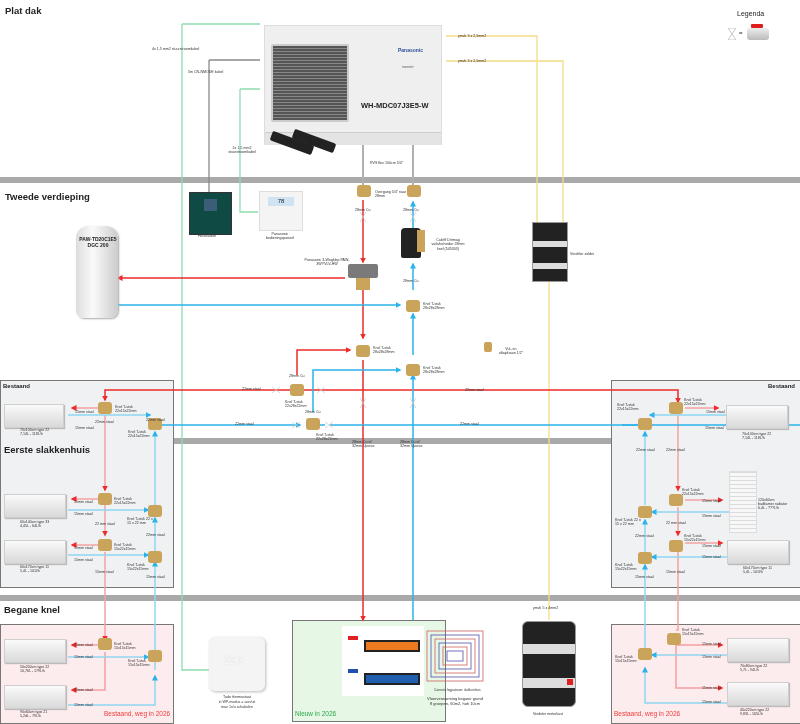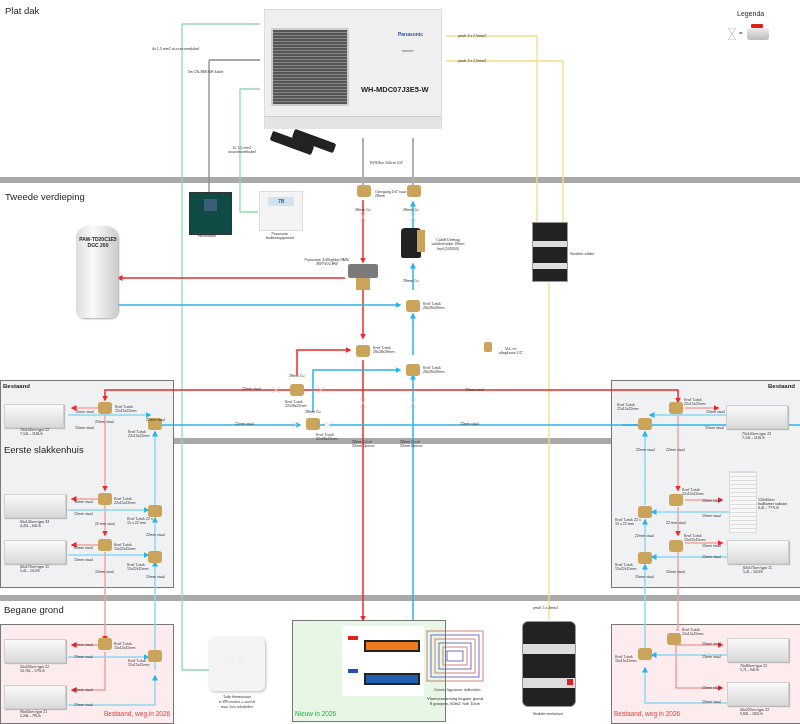--- a/index.html
+++ b/index.html
@@ -1,19 +1,19 @@
 <!DOCTYPE html>
 <html><head>
 <meta charset="utf-8">
 <style>
   html,body{margin:0;padding:0;background:#fff;}
   body{width:800px;height:724px;position:relative;overflow:hidden;font-family:"Liberation Sans",sans-serif;color:#222;}
   .abs{position:absolute;}
   .floor-bar{position:absolute;left:0;width:800px;height:6px;background:#a9a9a9;}
-  .floor-title{position:absolute;font-weight:normal;font-size:9.5px;}
+  .floor-title{position:absolute;font-weight:bold;font-size:9.5px;}
   .t{position:absolute;font-size:3.6px;line-height:4.4px;color:#333;white-space:nowrap;}
   .tc{text-align:center;}
   .zone{position:absolute;border:1px solid #777;}
   .zone.grey{background:#f0f1f3;}
   .zone.red{background:#fdeced;}
   .zone.green{background:#e6f7e6;}
   .zone-label{position:absolute;font-size:7.5px;}
   .rad{position:absolute;background:linear-gradient(#fafafa,#d9d9d9);border:1px solid #cfcfcf;box-shadow:1px 1px 1px #bbb;}
   .tee{position:absolute;width:14px;height:12px;}
   svg.pipes{position:absolute;left:0;top:0;}
@@ -127,34 +127,34 @@
     <path d="M272,387 L280,393 M280,387 L272,393"></path>
     <path d="M317,387 L325,393 M325,387 L317,393"></path>
     <path d="M292,422 L300,428 M300,422 L292,428"></path>
     <path d="M325,422 L333,428 M333,422 L325,428"></path>
   </g>
 </svg>
 
 <div class="floor-title" style="left:5px;top:5px">Plat dak</div>
 <div class="floor-title" style="left:5px;top:191px">Tweede verdieping</div>
 <div class="floor-title" style="left:4px;top:444px">Eerste slakkenhuis</div>
-<div class="floor-title" style="left:4px;top:604px">Begane grond</div>
+<div class="floor-title" style="left:4px;top:604px">Begane knel</div>
 
 <div class="abs" style="left:725px;top:10px;width:70px;height:40px">
   <div class="abs" style="left:12px;top:0;font-size:7px">Legenda</div>
   <svg class="abs" style="left:3px;top:18px" width="8" height="12">
       <path d="M0,0 L8,12 M8,0 L0,12 M0,0 H8 M0,12 H8" stroke="#bbb" stroke-width="0.8" fill="none"></path>
     </svg>
   <div class="abs" style="left:14px;top:20px;font-size:6px">=</div>
   <div class="abs" style="left:22px;top:18px;width:22px;height:12px;background:linear-gradient(#eee,#bbb);border-radius:3px">
     <div class="abs" style="left:4px;top:-4px;width:12px;height:4px;background:#e01e1e;border-radius:1px"></div>
   </div>
 </div>
 
-<div class="hp" style="left:264px;top:9px;width:176px;height:118px">
+<div class="hp" style="left:264px;top:25px;width:176px;height:118px">
   <div class="abs" style="left:6px;top:18px;width:74px;height:74px;background:repeating-linear-gradient(0deg,#555 0 2px,#888 2px 3px);border:2px solid #ccc;border-radius:2px"></div>
   <div class="abs" style="left:133px;top:21px;font-size:5px;font-weight:bold;color:#2a4f9b">Panasonic</div>
   <div class="abs" style="left:137px;top:39px;font-size:3.5px;font-style:italic;color:#555">inverter</div>
   <div class="abs" style="left:96px;top:75px;font-size:7.5px;font-weight:bold;color:#222">WH-MDC07J3E5-W</div>
   <div class="abs" style="left:0;top:106px;width:176px;height:12px;background:#e4e4e4;border-top:1px solid #ccc"></div>
 </div>
 <div class="abs" style="left:270px;top:132px;width:70px;height:28px">
   <div class="abs" style="left:0;top:6px;width:44px;height:10px;background:#222;transform:rotate(20deg);border-radius:2px"></div>
   <div class="abs" style="left:22px;top:4px;width:44px;height:10px;background:#222;transform:rotate(20deg);border-radius:2px"></div>
 </div>

